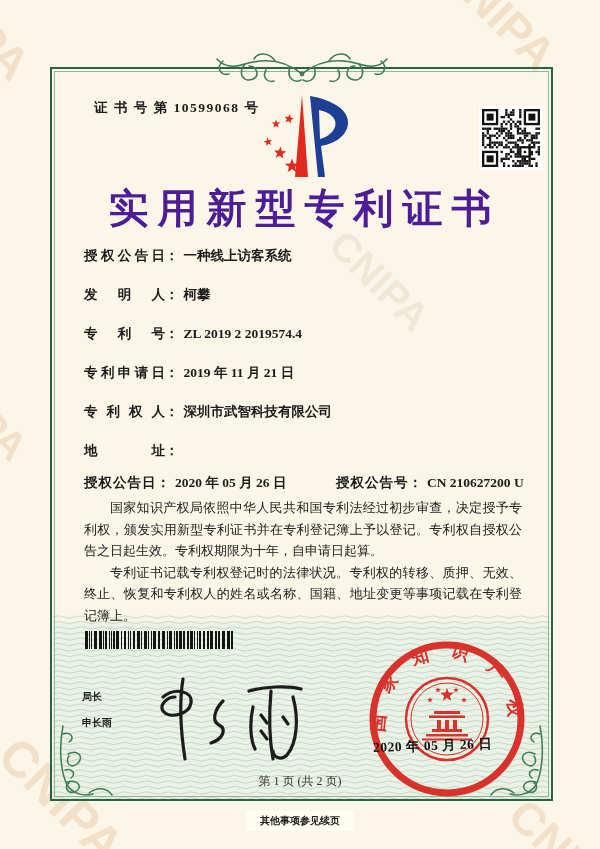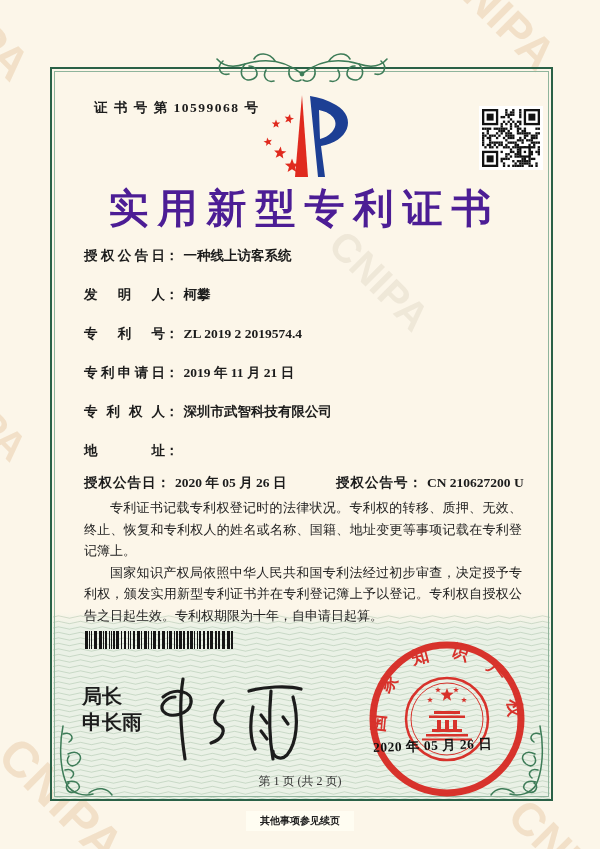--- a/index.html
+++ b/index.html
@@ -79,21 +79,21 @@
   .body-text {
     position:absolute; left:84px; top:497px; width:438px; z-index:2;
     font-size:13px; line-height:21.5px; color:#222; text-align:justify;
   }
   .body-text p { text-indent:2em; }
   
   .barcode { position:absolute; left:85px; top:631px; z-index:2; }
   .director {
     position:absolute; left:82px; top:689px; z-index:2;
     font-family:"Liberation Sans","DejaVu Sans",sans-serif;
-    font-weight:bold; font-size:20px; line-height:15px;
+    font-weight:bold; font-size:10px; line-height:15px;
   }
   .director div { margin-bottom:11px; }
   .signature { position:absolute; left:145px; top:663px; z-index:2; }
   .seal { position:absolute; left:357px; top:629px; z-index:4; }
   .seal-date {
     position:absolute; left:373px; top:737px; z-index:5;
     font-size:13.5px; font-weight:600; letter-spacing:0.5px;
     transform:rotate(-2deg); color:#111;
   }
   .page-footer {
@@ -486,22 +486,22 @@
       </span>
       <span class="grant-right">
         <span class="glabel">授权公告号</span>
           <span class="fcolon">：</span>
           <span>CN 210627200 U</span>
       </span>
     </div>
   </div>
 
   <div class="body-text">
+    <p>国家知识产权局依照中华人民共和国专利法经过初步审查，决定授予专利权，颁发实用新型专利证书并在专利登记簿上予以登记。专利权自授权公告之日起生效。专利权期限为十年，自申请日起算。</p>
     <p>专利证书记载专利权登记时的法律状况。专利权的转移、质押、无效、终止、恢复和专利权人的姓名或名称、国籍、地址变更等事项记载在专利登记簿上。</p>
-    <p>国家知识产权局依照中华人民共和国专利法经过初步审查，决定授予专利权，颁发实用新型专利证书并在专利登记簿上予以登记。专利权自授权公告之日起生效。专利权期限为十年，自申请日起算。</p>
   </div>
 
   <svg class="barcode" id="barcode" width="153" height="18" viewBox="0 0 153 18">
       <rect x="0" y="0" width="3" height="18" fill="#151515"></rect>
       <rect x="4" y="0" width="1" height="18" fill="#151515"></rect>
       <rect x="6" y="0" width="1" height="18" fill="#151515"></rect>
       <rect x="9" y="0" width="3" height="18" fill="#151515"></rect>
       <rect x="14" y="0" width="3" height="18" fill="#151515"></rect>
       <rect x="18" y="0" width="1" height="18" fill="#151515"></rect>
       <rect x="20" y="0" width="2" height="18" fill="#151515"></rect>

